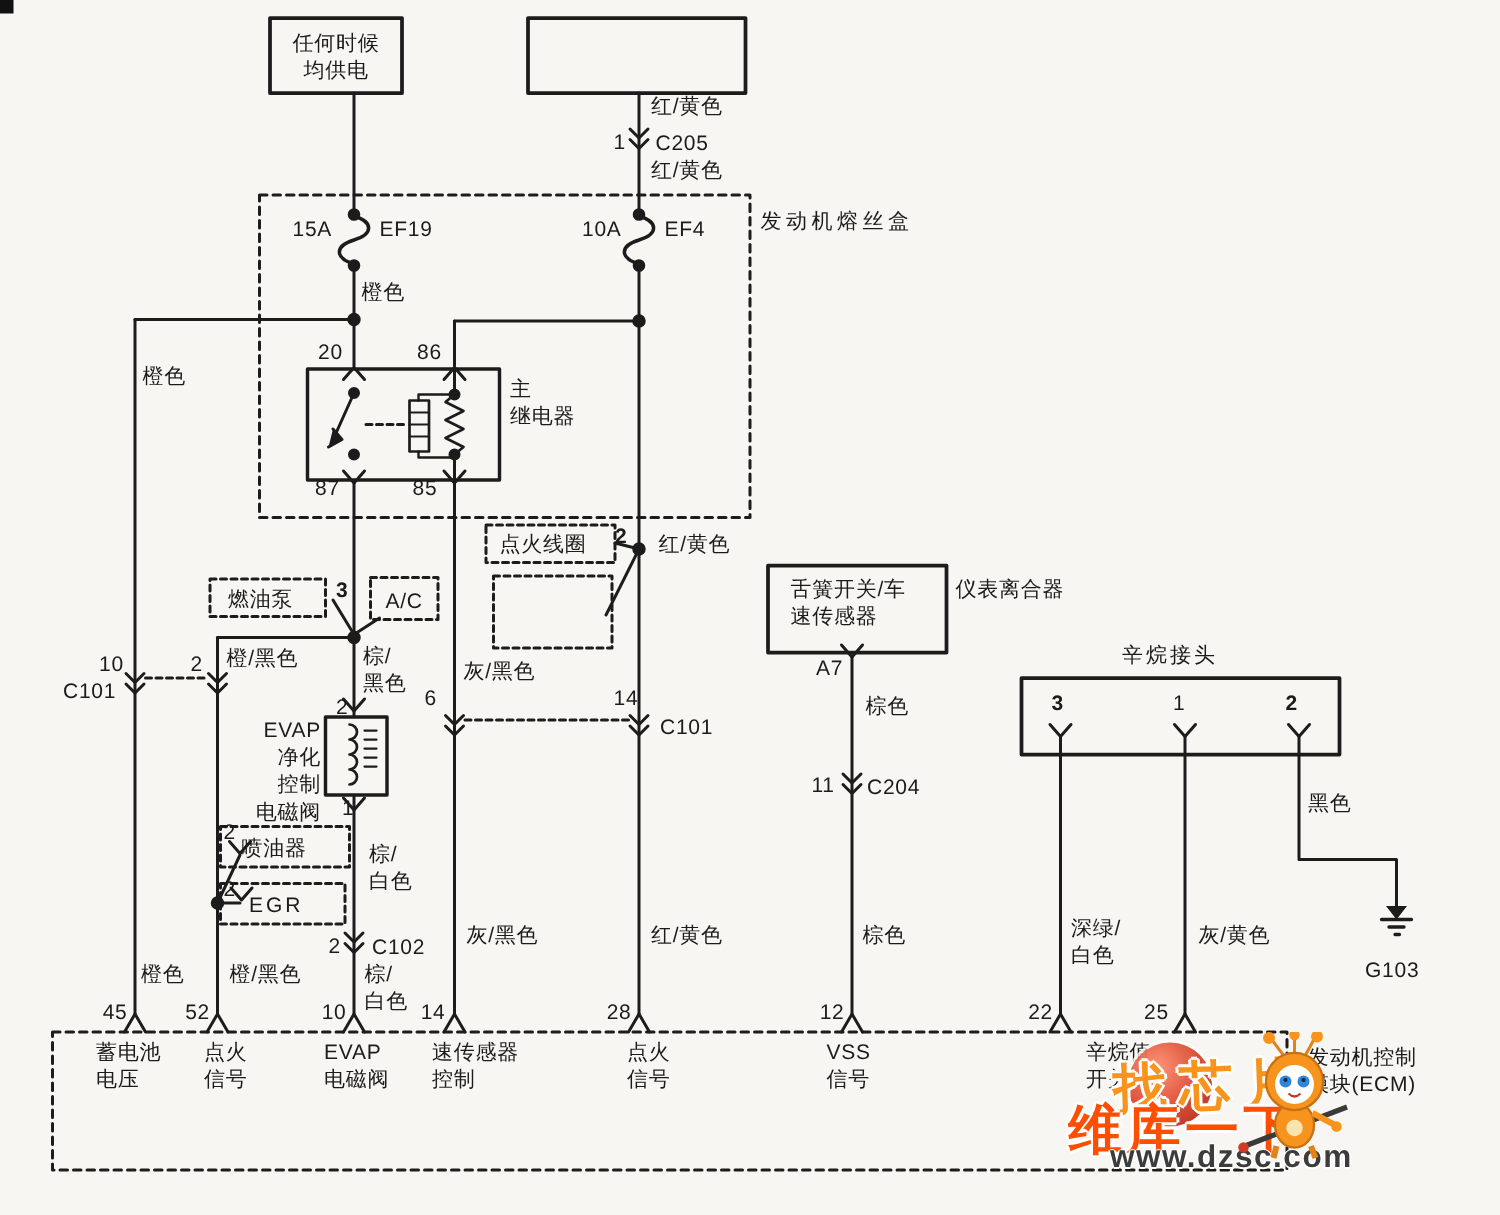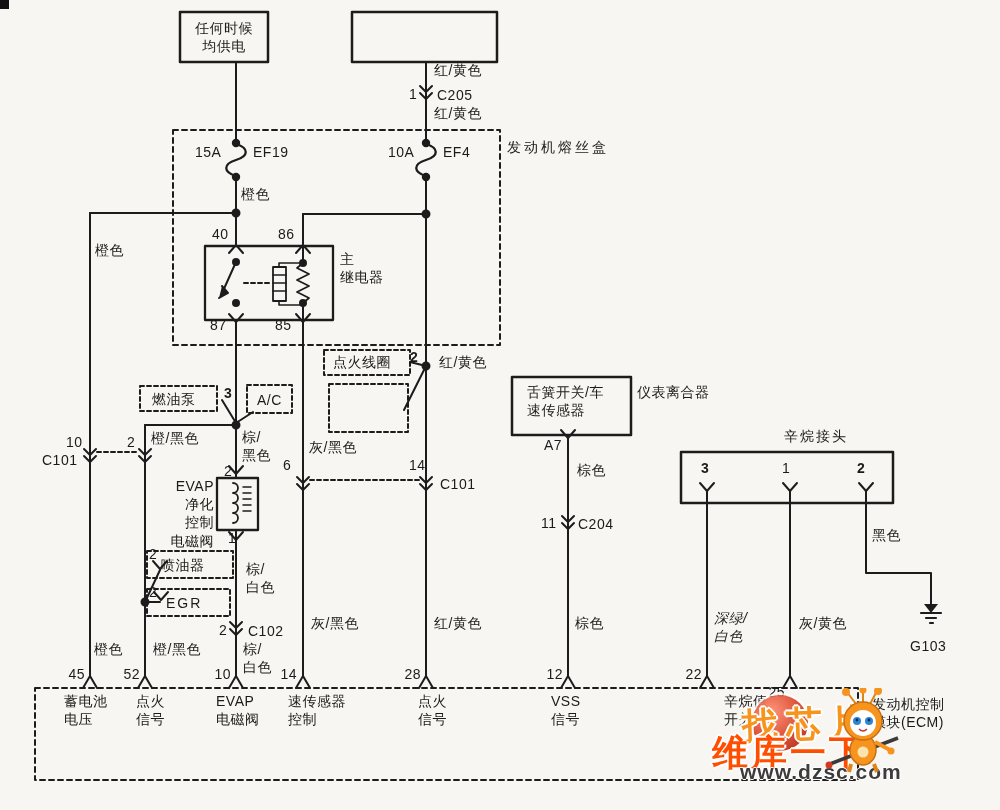--- a/index.html
+++ b/index.html
@@ -194,21 +194,21 @@
   <div class="lbl" style="left:434px;top:104px;">红/黄色</div>
 
   <div class="lbl" style="left:507px;top:138px;letter-spacing:3px;">发动机熔丝盒</div>
   <div class="lbl" style="left:195px;top:143px;">15A</div>
   <div class="lbl" style="left:253px;top:143px;">EF19</div>
   <div class="lbl" style="left:388px;top:143px;">10A</div>
   <div class="lbl" style="left:443px;top:143px;">EF4</div>
   <div class="lbl" style="left:241px;top:185px;">橙色</div>
   <div class="lbl" style="left:95px;top:241px;">橙色</div>
 
-  <div class="lbl" style="left:212px;top:225px;">40</div>
+  <div class="lbl" style="left:212px;top:225px;">20</div>
   <div class="lbl" style="left:278px;top:225px;">86</div>
   <div class="lbl" style="left:210px;top:316px;">87</div>
   <div class="lbl" style="left:275px;top:316px;">85</div>
   <div class="lbl" style="left:340px;top:250px;">主
 继电器</div>
 
   <div class="lbl" style="left:333px;top:353px;">点火线圈</div>
   <div class="lbl b" style="left:410px;top:348px;">2</div>
   <div class="lbl" style="left:439px;top:353px;">红/黄色</div>
 
@@ -246,46 +246,46 @@
   <div class="lbl" style="left:248px;top:622px;">C102</div>
 
   <div class="lbl" style="left:527px;top:383px;">舌簧开关/车
 速传感器</div>
   <div class="lbl" style="left:637px;top:383px;">仪表离合器</div>
   <div class="lbl" style="left:544px;top:436px;">A7</div>
   <div class="lbl" style="left:577px;top:461px;">棕色</div>
   <div class="lbl" style="left:541px;top:514px;">11</div>
   <div class="lbl" style="left:578px;top:515px;">C204</div>
 
-  <div class="lbl" style="left:748px;top:427px;letter-spacing:2px;margin-left:36px;">辛烷接头</div>
+  <div class="lbl" style="left:748px;top:427px;letter-spacing:2px;">辛烷接头</div>
   <div class="lbl b" style="left:701px;top:459px;">3</div>
   <div class="lbl" style="left:782px;top:459px;">1</div>
   <div class="lbl b" style="left:857px;top:459px;">2</div>
   <div class="lbl" style="left:872px;top:526px;">黑色</div>
   <div class="lbl" style="left:910px;top:637px;">G103</div>
 
   <div class="lbl" style="left:94px;top:640px;">橙色</div>
   <div class="lbl" style="left:153px;top:640px;">橙/黑色</div>
   <div class="lbl" style="left:243px;top:640px;">棕/
 白色</div>
   <div class="lbl" style="left:311px;top:614px;">灰/黑色</div>
   <div class="lbl" style="left:434px;top:614px;">红/黄色</div>
   <div class="lbl" style="left:575px;top:614px;">棕色</div>
-  <div class="lbl" style="left:714px;top:609px;font-style:italic;">深绿/
+  <div class="lbl" style="left:714px;top:609px;">深绿/
 白色</div>
   <div class="lbl" style="left:799px;top:614px;">灰/黄色</div>
 
   <div class="lbl rt" style="left:57px;top:665px;width:28px;">45</div>
   <div class="lbl rt" style="left:112px;top:665px;width:28px;text-align:right;">52</div>
   <div class="lbl rt" style="left:203px;top:665px;width:28px;">10</div>
   <div class="lbl rt" style="left:269px;top:665px;width:28px;">14</div>
   <div class="lbl rt" style="left:393px;top:665px;width:28px;">28</div>
   <div class="lbl rt" style="left:535px;top:665px;width:28px;">12</div>
   <div class="lbl rt" style="left:674px;top:665px;width:28px;">22</div>
-  <div class="lbl rt" style="left:757px;top:683px;width:28px;">25</div>
+  <div class="lbl rt" style="left:757px;top:665px;width:28px;text-align:center;">25</div>
 
   <div class="lbl" style="left:64px;top:692px;">蓄电池
 电压</div>
   <div class="lbl" style="left:136px;top:692px;">点火
 信号</div>
   <div class="lbl" style="left:216px;top:692px;">EVAP
 电磁阀</div>
   <div class="lbl" style="left:288px;top:692px;">速传感器
 控制</div>
   <div class="lbl" style="left:418px;top:692px;">点火

